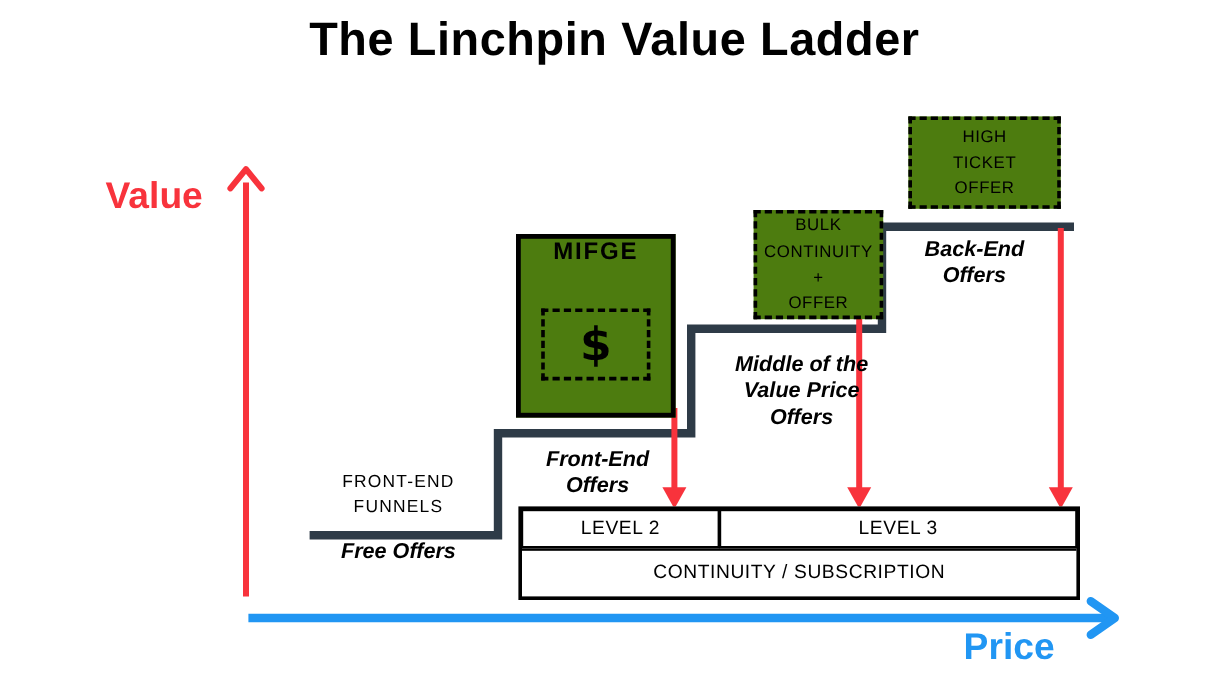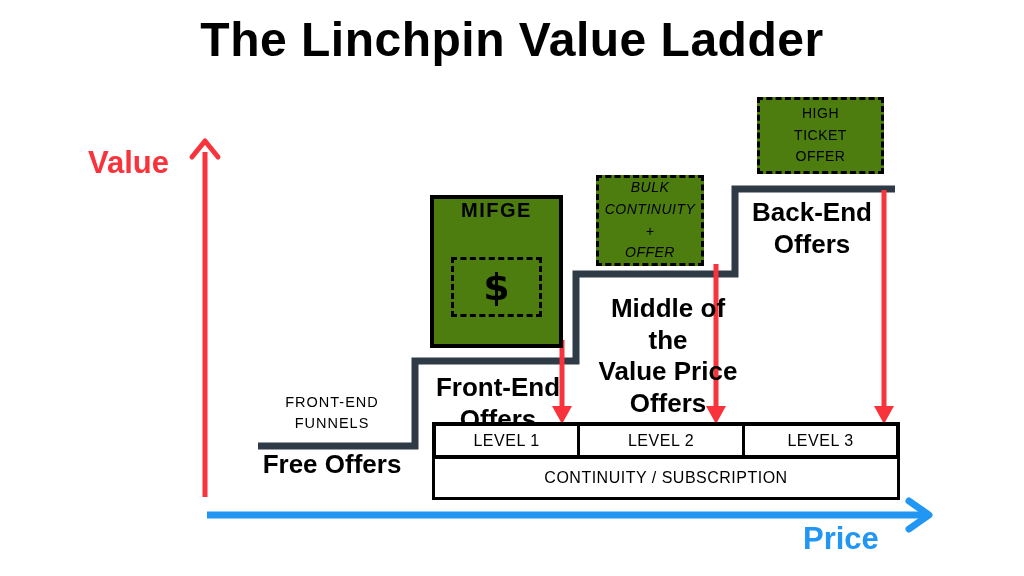--- a/index.html
+++ b/index.html
@@ -9,21 +9,21 @@
     position: relative;
     width: 1024px;
     height: 576px;
     background: #ffffff;
     overflow: hidden;
   }
   .title {
     position: absolute;
     top: 12px; left: 0; right: 0;
     text-align: center;
-    font-size: 48px;
+    font-size: 39px;
     font-weight: 800;
     letter-spacing: 0.5px;
     color: #000000;
   }
   .axis-label { position: absolute; font-size: 31px; font-weight: 800; }
   .value-label { left: 88px; top: 145px; color: #f8333c; }
   .price-label { left: 803px; top: 521px; color: #2196f3; }
   svg.layer { position: absolute; left: 0; top: 0; z-index: 1; }
   .box { position: absolute; background: #4d7c0f; z-index: 2; }
   .mifge-box {
@@ -47,25 +47,25 @@
   .dashed-box {
     border: 3px dashed #000;
     display: flex; flex-direction: column;
     align-items: center; justify-content: center;
     text-align: center;
     font-size: 14px;
     letter-spacing: 0.5px;
     line-height: 1.55;
     color: #000;
   }
-  .bulk-box { left: 596px; top: 175px; width: 108px; height: 91px; font-style: italic; }
+  .bulk-box { left: 628px; top: 175px; width: 108px; height: 91px; }
   .high-ticket-box { left: 757px; top: 97px; width: 127px; height: 77px; }
   .caption { position: absolute; text-align: center; color: #000; z-index: 2; }
   .caps-caption { font-size: 14.5px; letter-spacing: 1px; line-height: 1.45; font-weight: 500; }
-  .bold-caption { font-size: 26px; font-weight: 800; line-height: 1.22; }
+  .bold-caption { font-size: 18px; font-weight: 800; line-height: 1.22; font-style: italic; }
   .front-end-funnels { left: 252px; top: 392px; width: 160px; }
   .free-offers { left: 252px; top: 449px; width: 160px; }
   .front-end-offers { left: 428px; top: 372px; width: 140px; }
   .middle-offers { left: 592px; top: 293px; width: 152px; }
   .back-end-offers { left: 737px; top: 197px; width: 150px; }
   .ladder-table {
     position: absolute;
     left: 432px; top: 422px; width: 468px; height: 78px;
     border: 3px solid #000;
     background: #fff;
@@ -162,20 +162,19 @@
     <div>Offers</div>
   </div>
 
   <div class="caption bold-caption back-end-offers">
     <div>Back-End</div>
     <div>Offers</div>
   </div>
 
   <div class="ladder-table">
     <div class="level-row">
-      <div class="level-cell level-1">LEVEL 1</div>
       <div class="level-cell level-2">LEVEL 2</div>
       <div class="level-cell level-3">LEVEL 3</div>
     </div>
     <div class="subscription-row">CONTINUITY / SUBSCRIPTION</div>
   </div>
 
 </div>
 
 </body></html>

